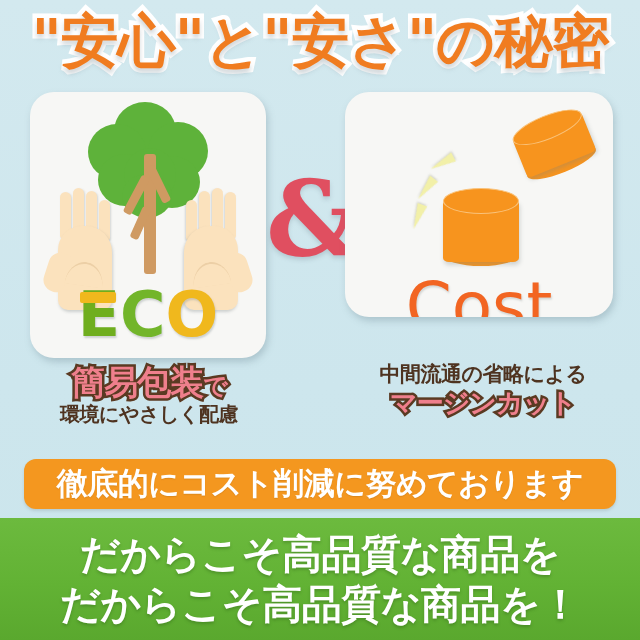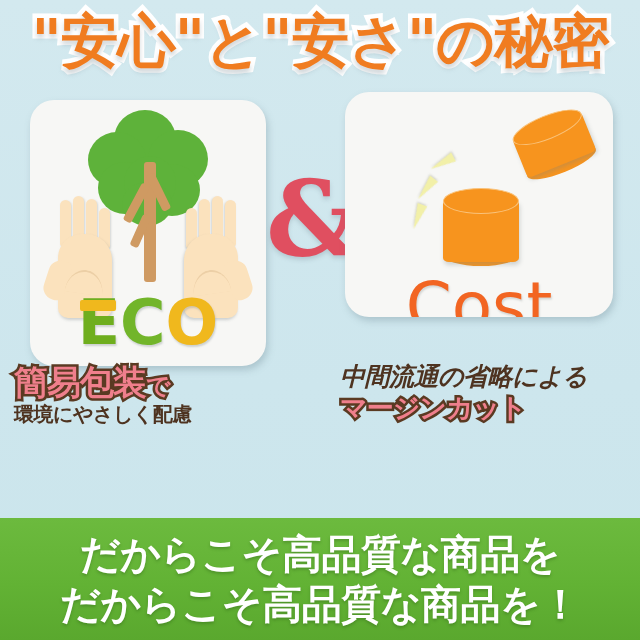--- a/index.html
+++ b/index.html
@@ -40,21 +40,21 @@
   }
 
   
   .card {
     position: absolute;
     background: #f7f7f5;
     border-radius: 24px;
     box-shadow: 2px 4px 7px rgba(110,135,145,0.35);
     overflow: hidden;
   }
-  #card-eco  { left: 30px;  top: 92px; width: 236px; height: 266px; margin-top: 8px; }
+  #card-eco  { left: 30px;  top: 92px; width: 236px; height: 266px; }
   #card-cost { left: 345px; top: 92px; width: 268px; height: 225px; }
 
   
   .tree-wrap {
     position: absolute;
     left: 56px;
     top: 10px;
     width: 128px;
     height: 180px;
   }
@@ -244,20 +244,21 @@
     font-weight: bold;
     line-height: 1;
     color: #e04f60;
     font-family: "DejaVu Serif", serif;
     text-shadow: 0 3px 4px rgba(120,140,150,0.3);
   }
 
   
   .caption-block {
     position: absolute;
+    text-align: center;
     white-space: nowrap;
   }
   #caption-eco  { left: 14px;  top: 362px; width: 270px; }
   #caption-cost { left: 340px; top: 362px; width: 286px; }
 
   .cap-big {
     font-size: 34px;
     font-weight: bold;
     color: #ef7f8c;
     line-height: 1.18;
@@ -268,21 +269,21 @@
   .cap-big .small-kana {
     font-size: 24px;
   }
   .cap-small {
     font-size: 20px;
     font-weight: bold;
     color: #4e3320;
     line-height: 1.2;
     letter-spacing: -0.5px;
   }
-  #caption-cost .cap-small { font-size: 25px; font-style: italic; }
+  #caption-cost .cap-small { font-size: 21px; }
   #caption-cost .cap-big   { font-size: 27px; }
 
   
   .pill {
     position: absolute;
     left: 24px;
     top: 459px;
     width: 592px;
     height: 50px;
     background: #f4971f;
@@ -402,19 +403,22 @@
   <div class="caption-block" id="caption-eco">
     <div class="cap-big"><span>簡易包装</span><span class="small-kana">で</span></div>
     <div class="cap-small">環境にやさしく配慮</div>
   </div>
 
   <div class="caption-block" id="caption-cost">
     <div class="cap-small">中間流通の省略による</div>
     <div class="cap-big">マージンカット</div>
   </div>
 
+  <div class="pill">
+    <span class="pill-text">徹底的にコスト削減に努めております</span>
+  </div>
 
   <div class="footer">
     <div class="footer-line">だからこそ高品質な商品を</div>
     <div class="footer-line">だからこそ高品質な商品を！</div>
   </div>
 
 </div>
 
 </body></html>

